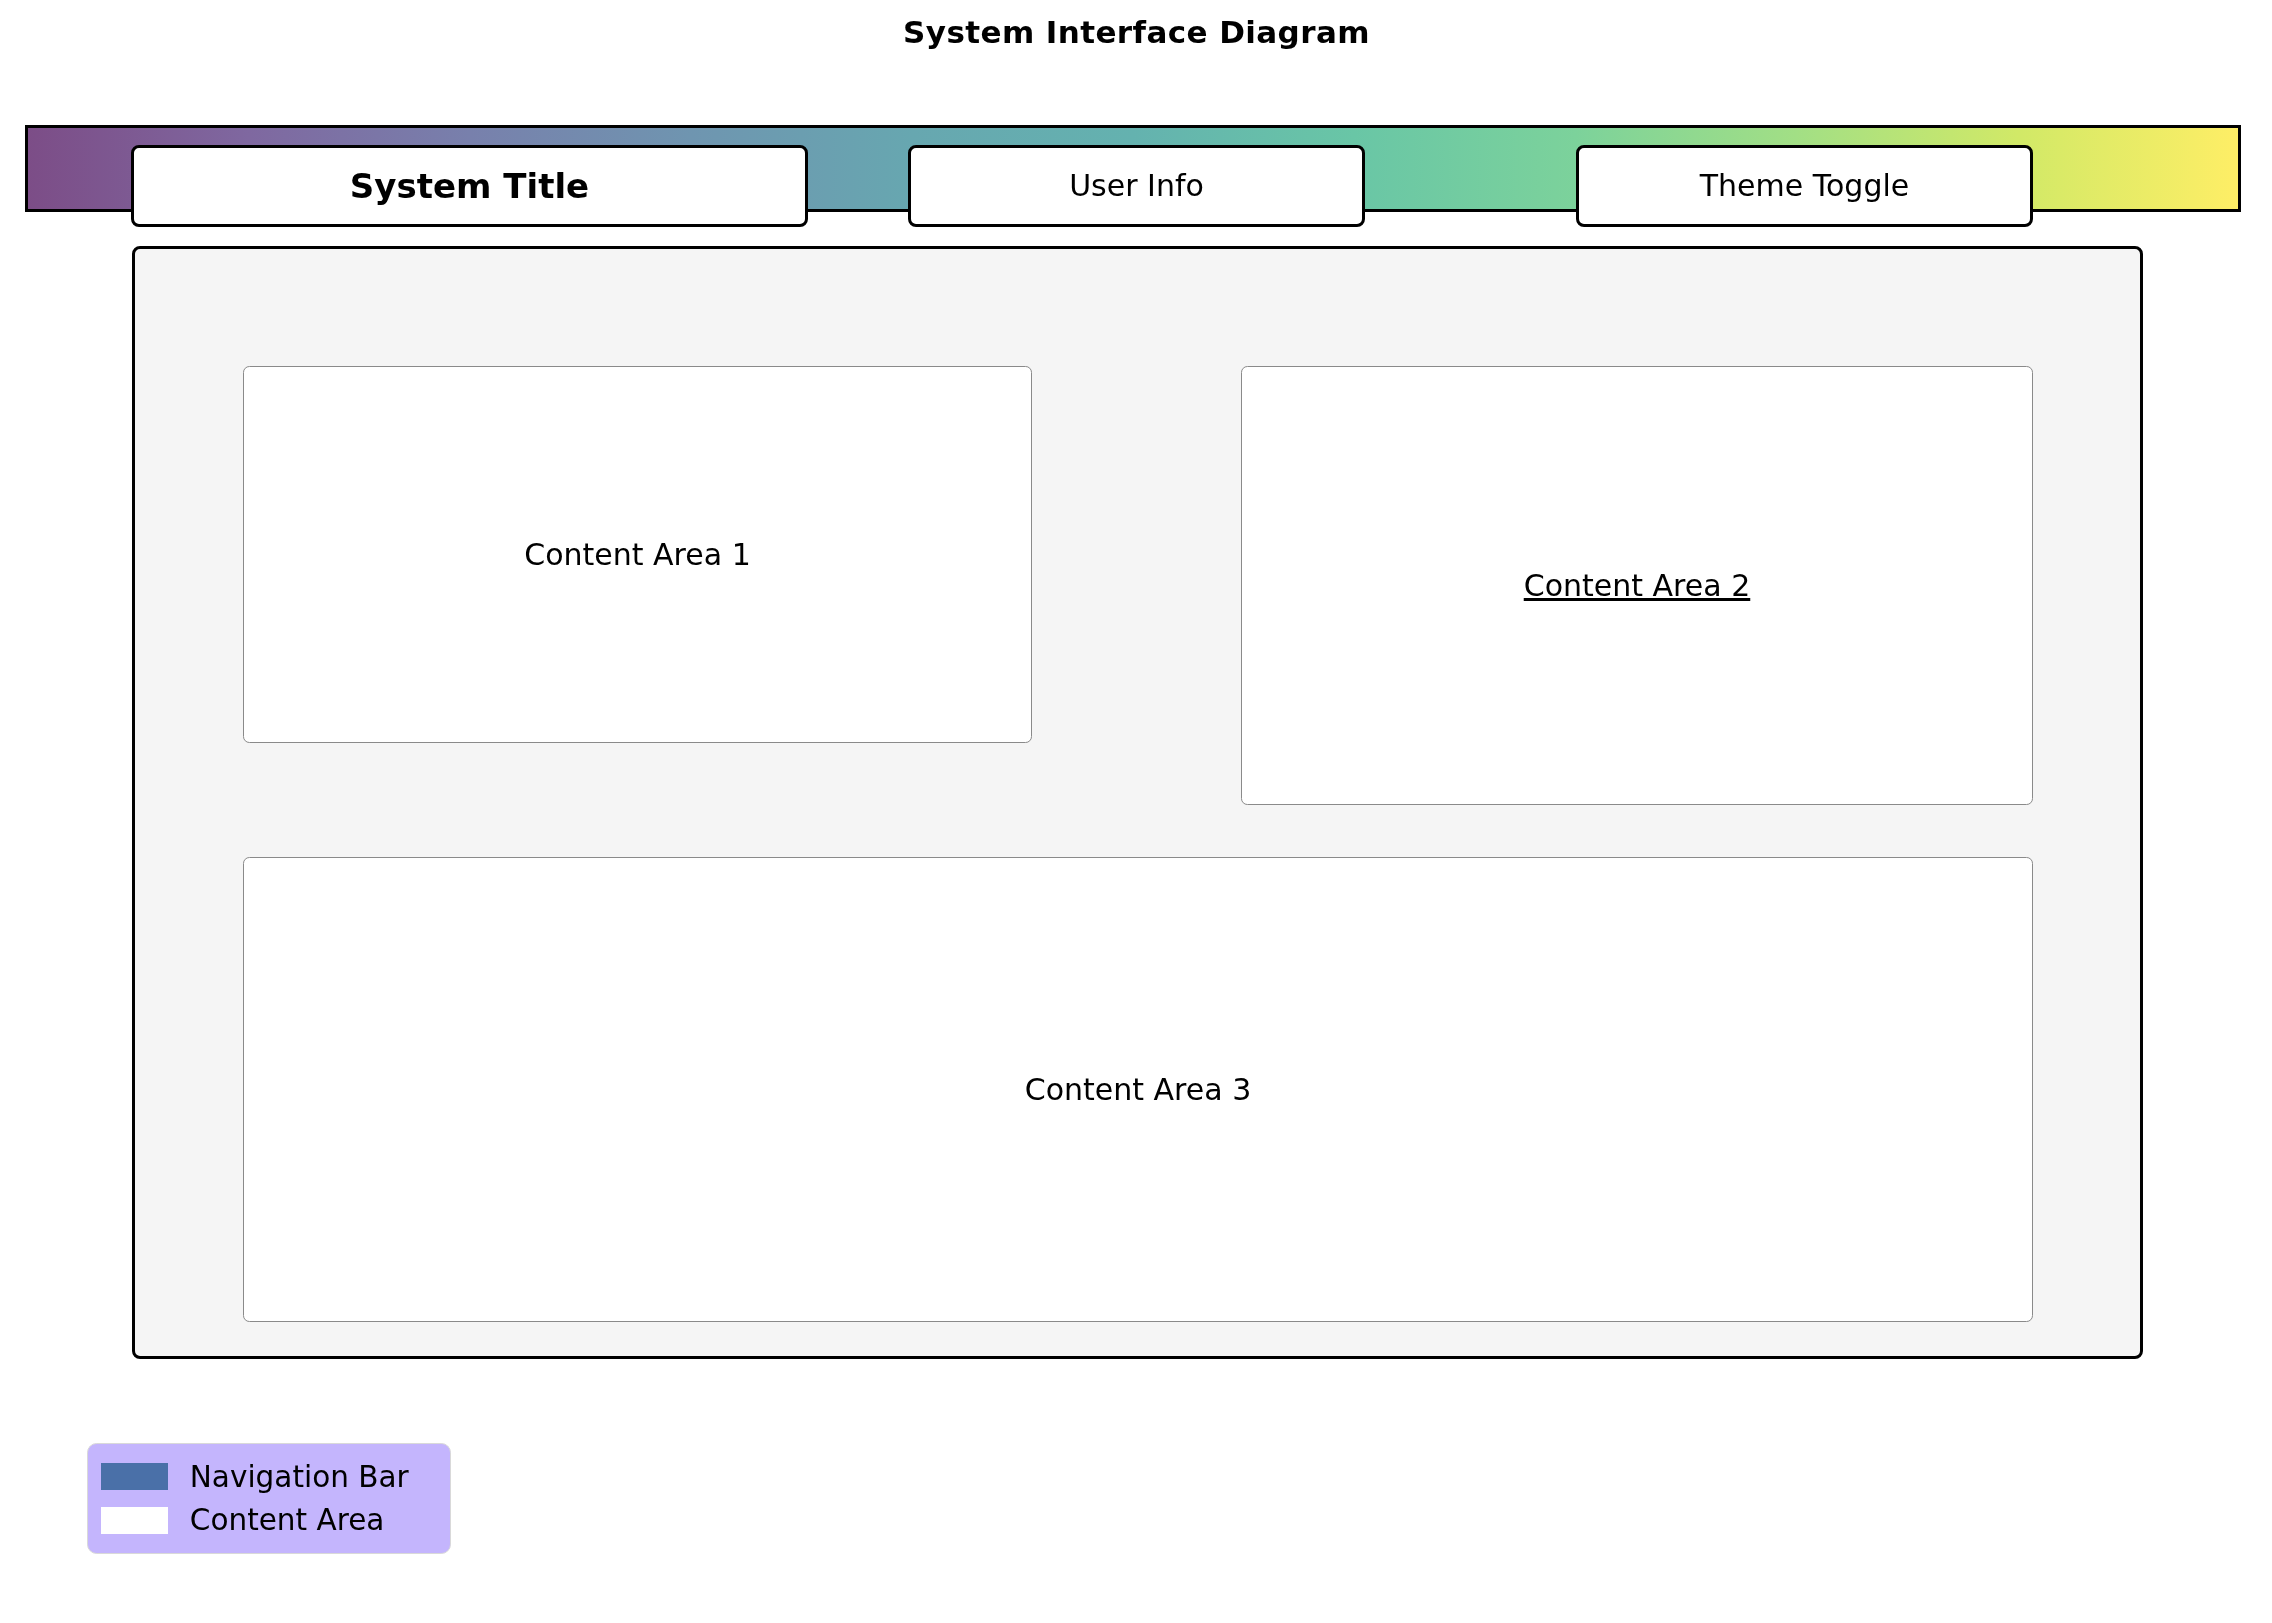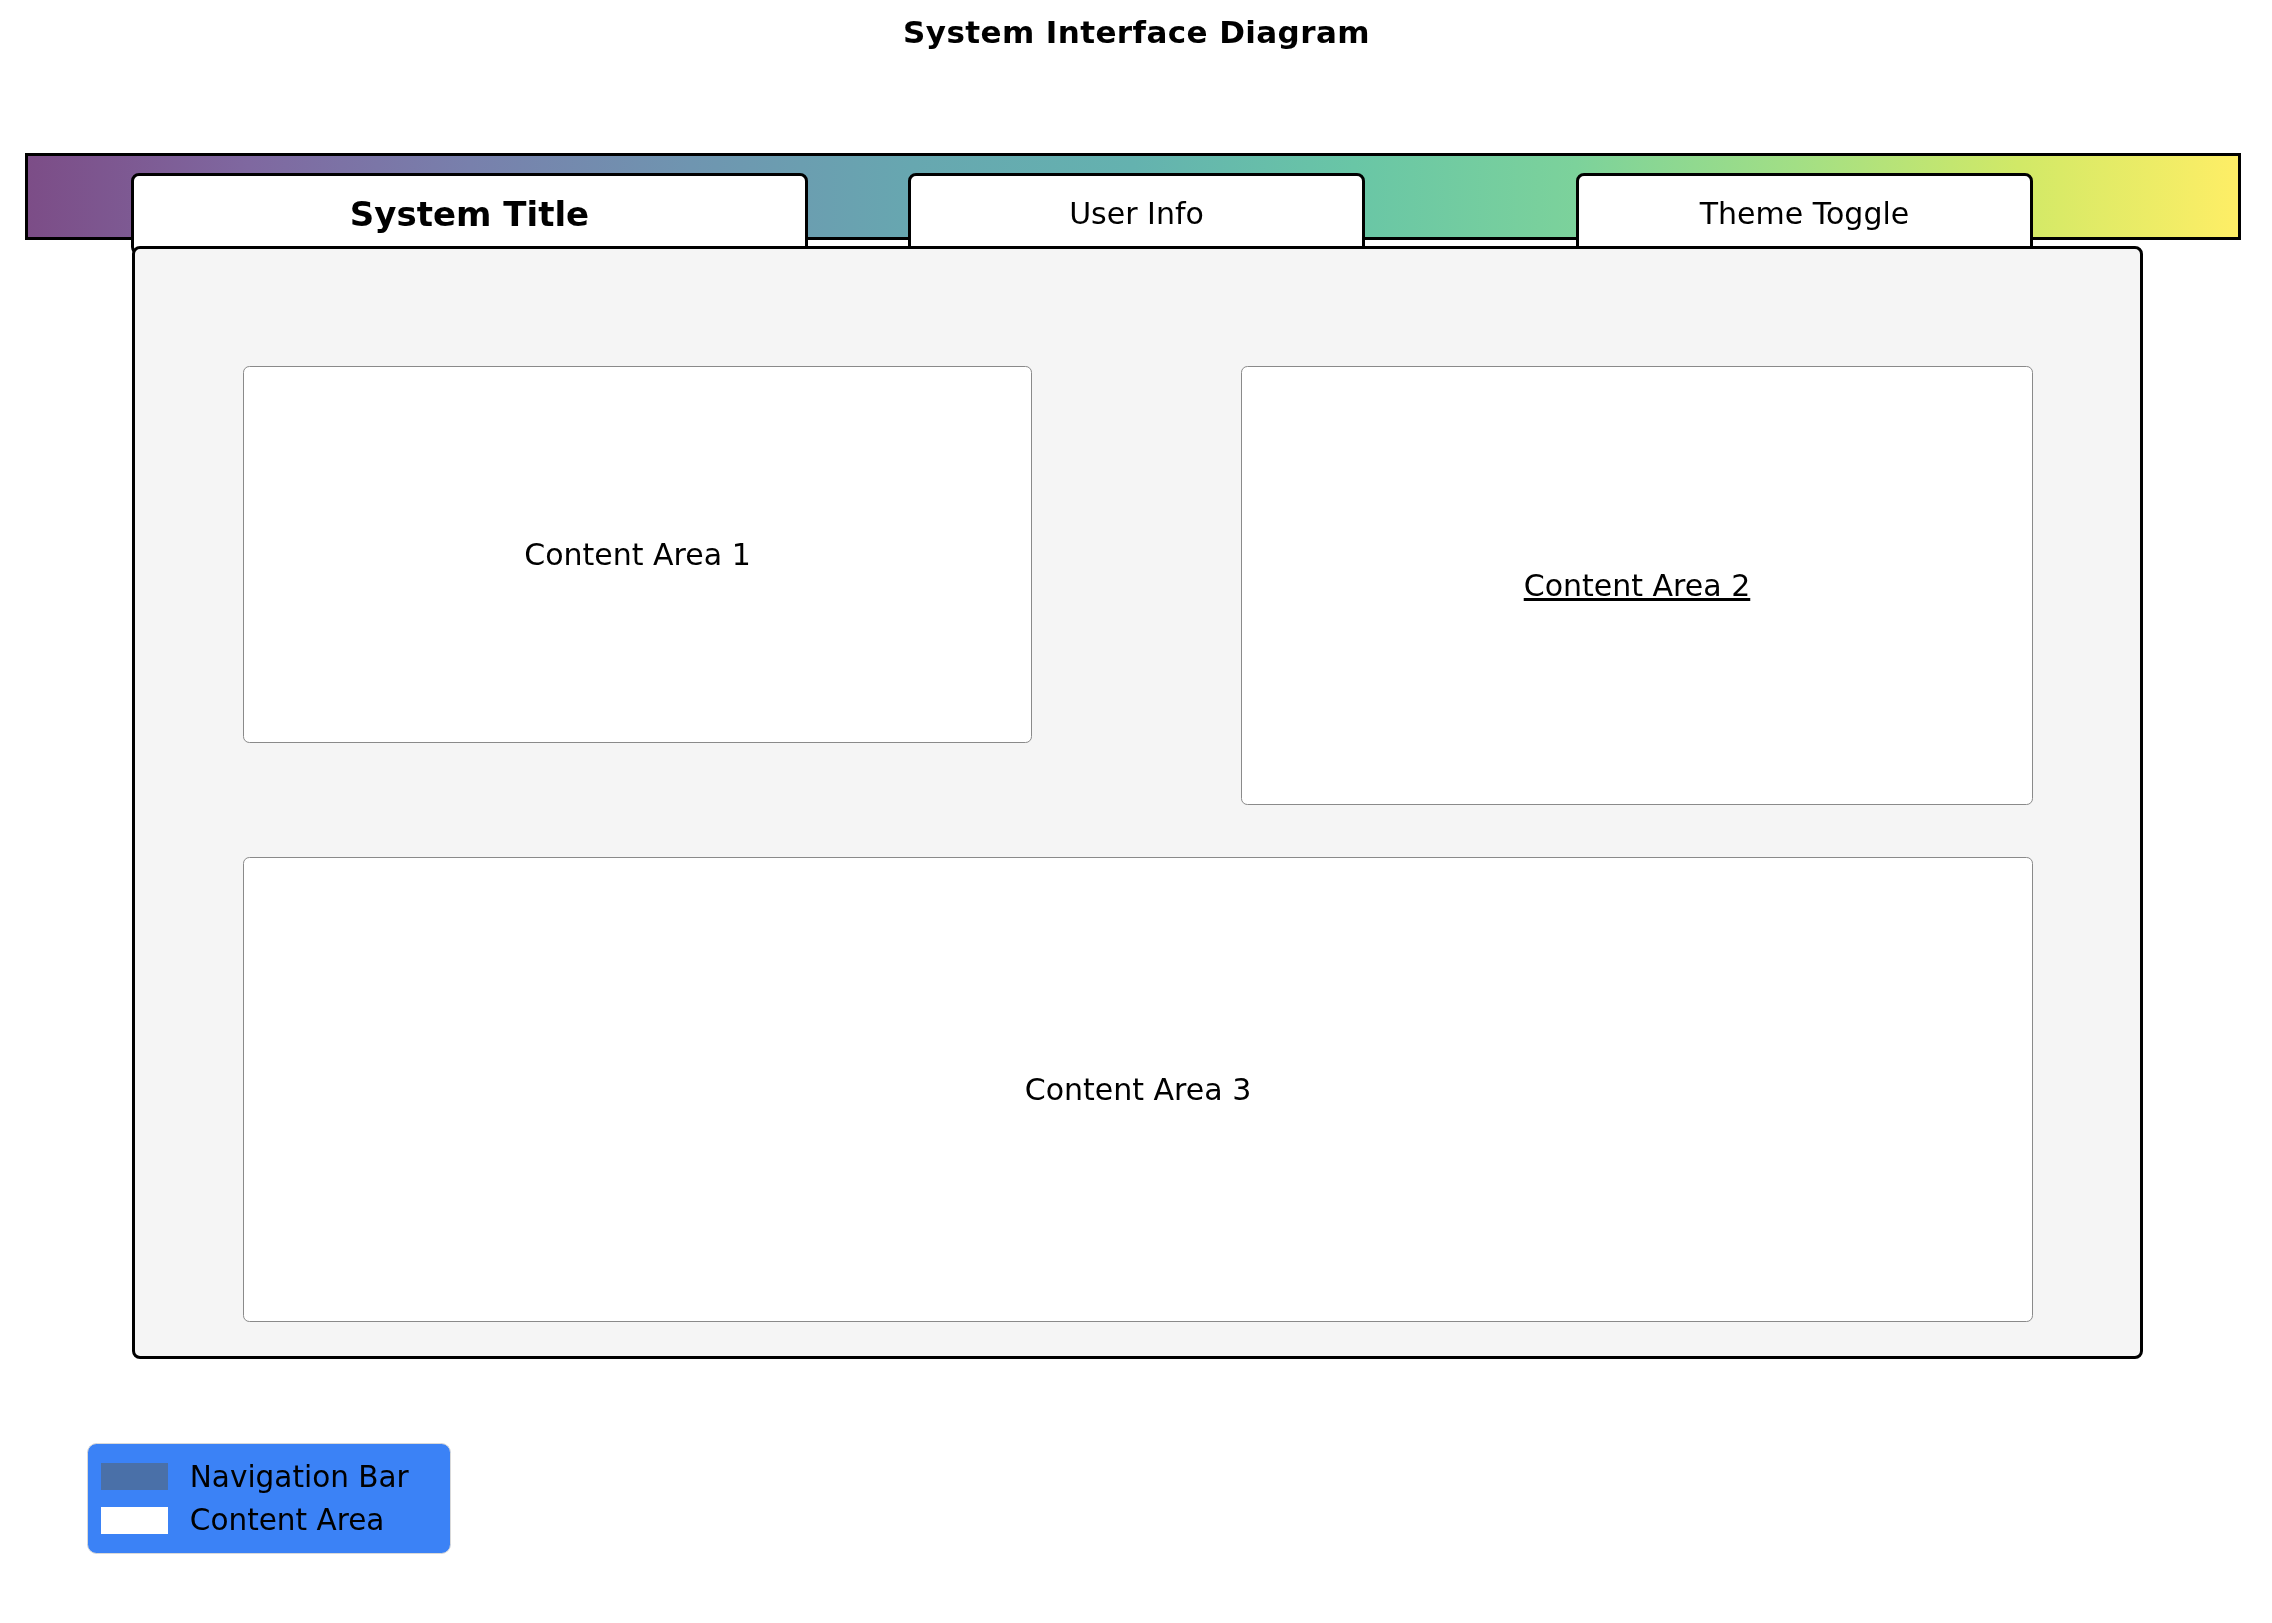--- a/index.html
+++ b/index.html
@@ -27,21 +27,20 @@
     letter-spacing: 0.4px;
   }
   .navbar {
     position: absolute;
     left: 25px;
     top: 125px;
     width: 2216px;
     height: 87px;
     border: 3.2px solid #000000;
     box-sizing: border-box;
-    margin-top: 28px;
     
   }
   .nav-box {
     position: absolute;
     top: 16.7px;
     height: 82px;
     background: #ffffff;
     border: 3.2px solid #000000;
     border-radius: 8px;
     box-sizing: border-box;
@@ -78,21 +77,21 @@
   }
   .content-1 { left: 108px;  top: 117px; width: 789px;  height: 377px; justify-content: center; }
   .content-2 { left: 1106px; top: 117px; width: 792px;  height: 439px; text-decoration: underline; }
   .content-3 { left: 108px;  top: 608px; width: 1790px; height: 465px; }
   .legend {
     position: absolute;
     left: 87px;
     top: 1443px;
     width: 364px;
     height: 111px;
-    background: #3b82f6;
+    background: #c4b5fd;
     border: 1.6px solid #d9d9d9;
     border-radius: 9.6px;
     box-sizing: border-box;
     display: flex;
     flex-direction: column;
     justify-content: center;
     gap: 11px;
     padding: 8px 12.8px;
   }
   .legend-row {

